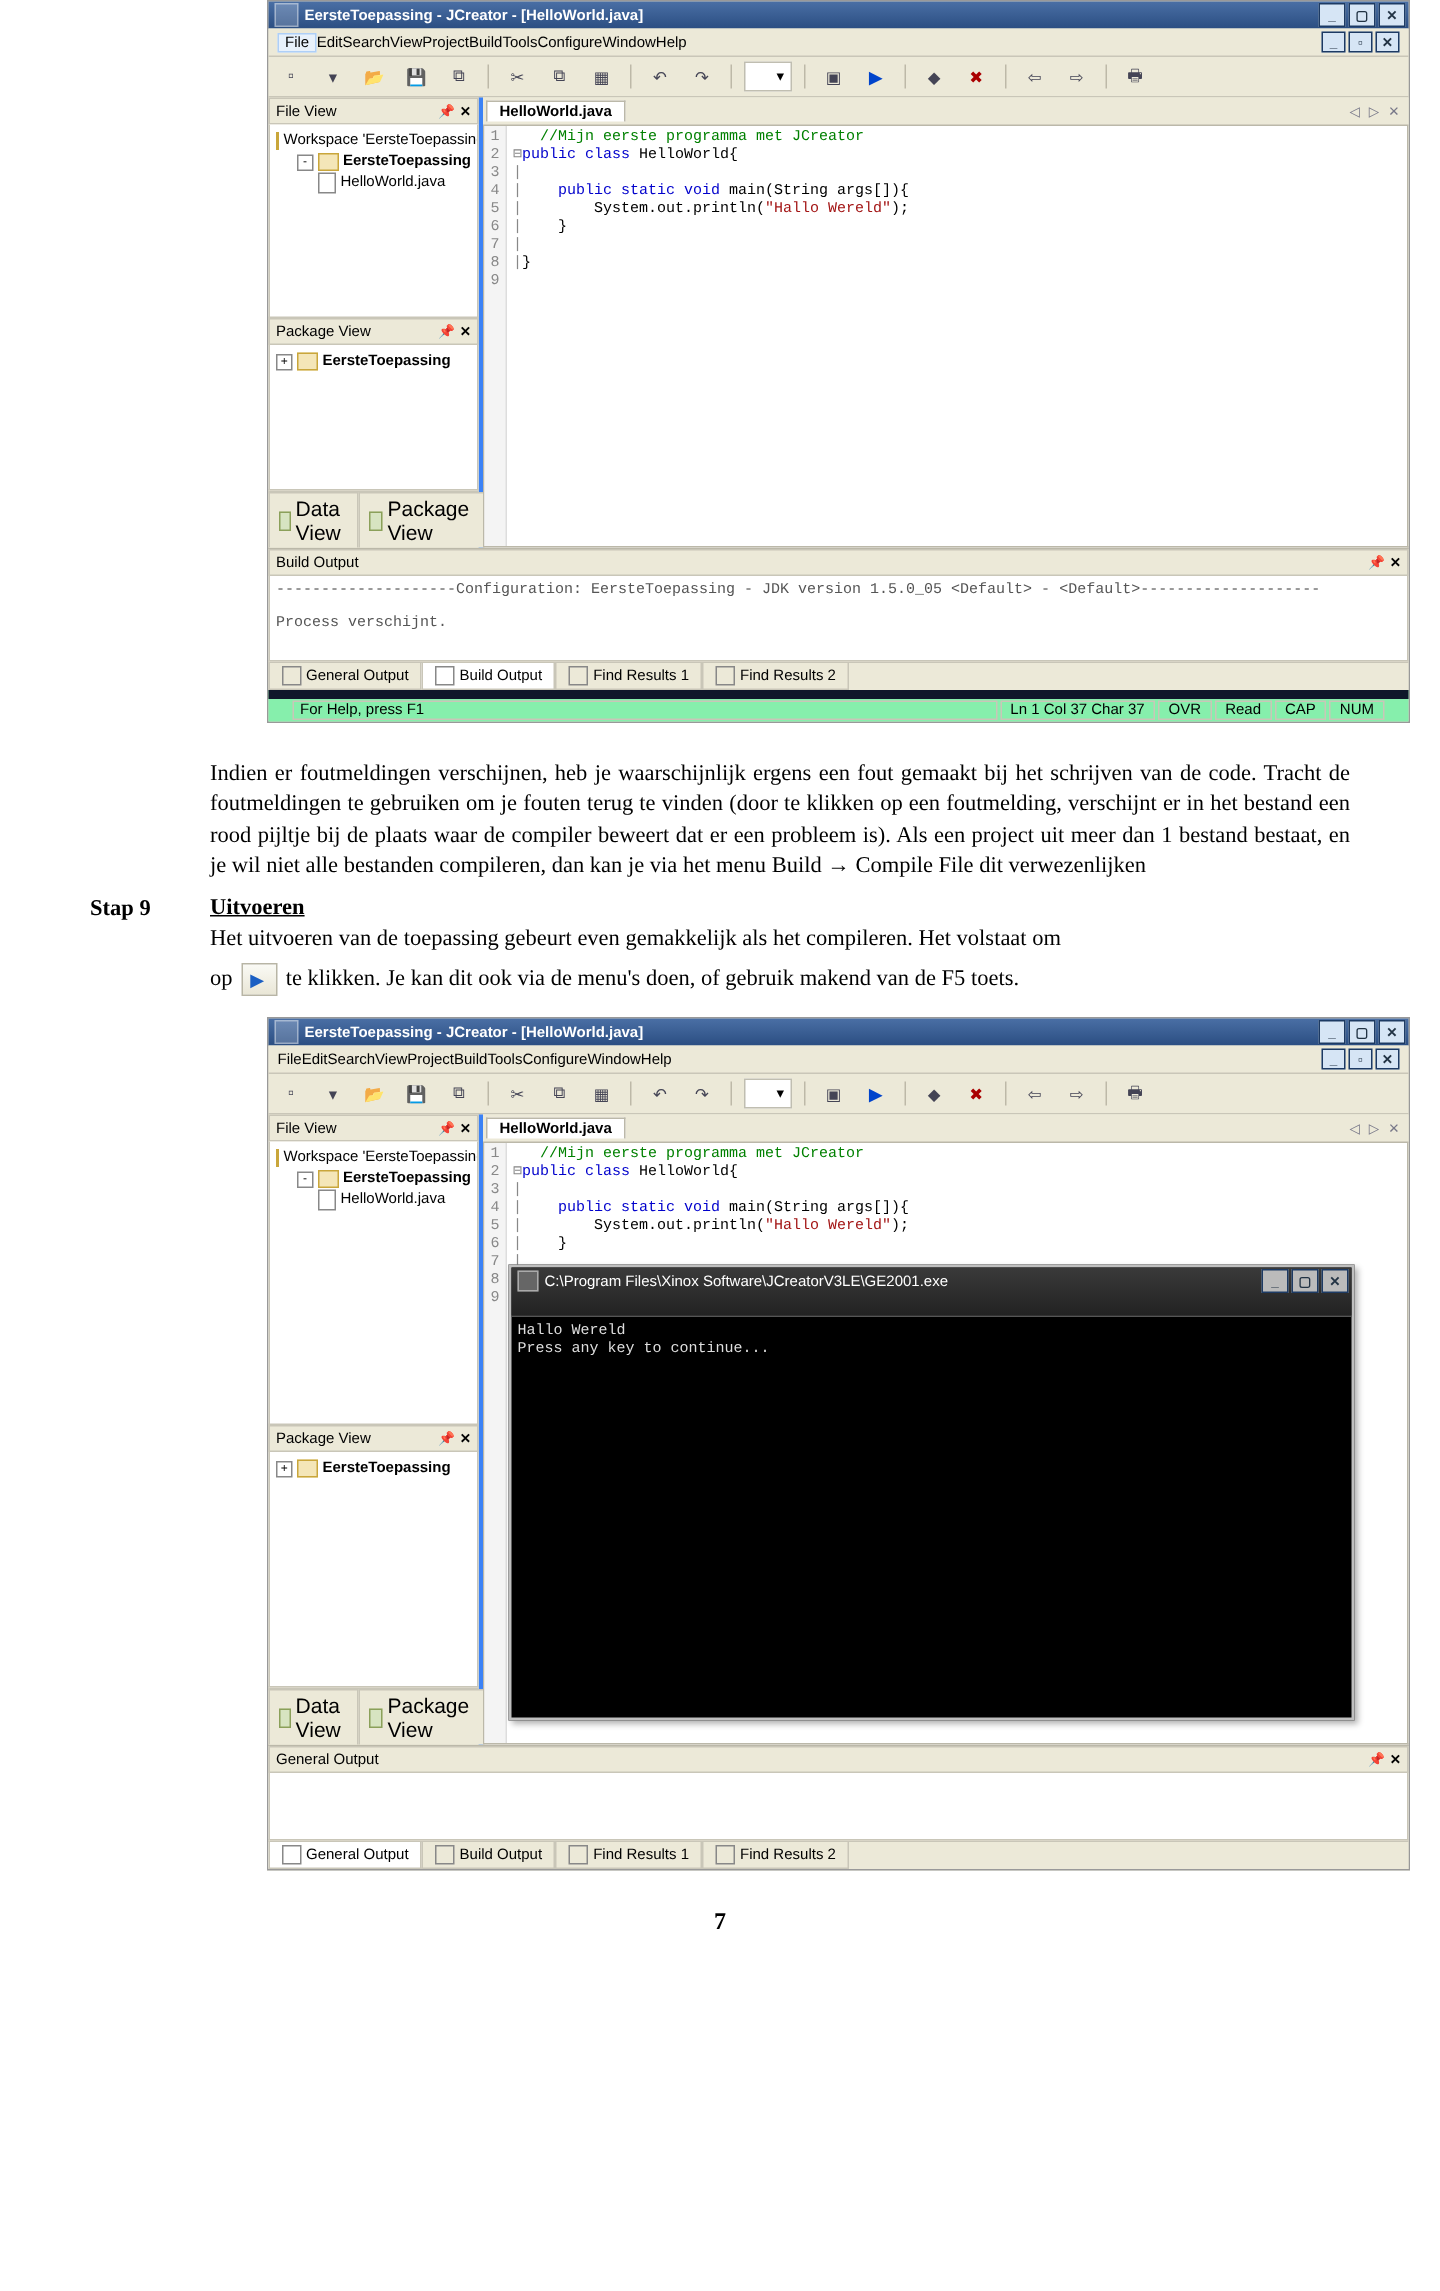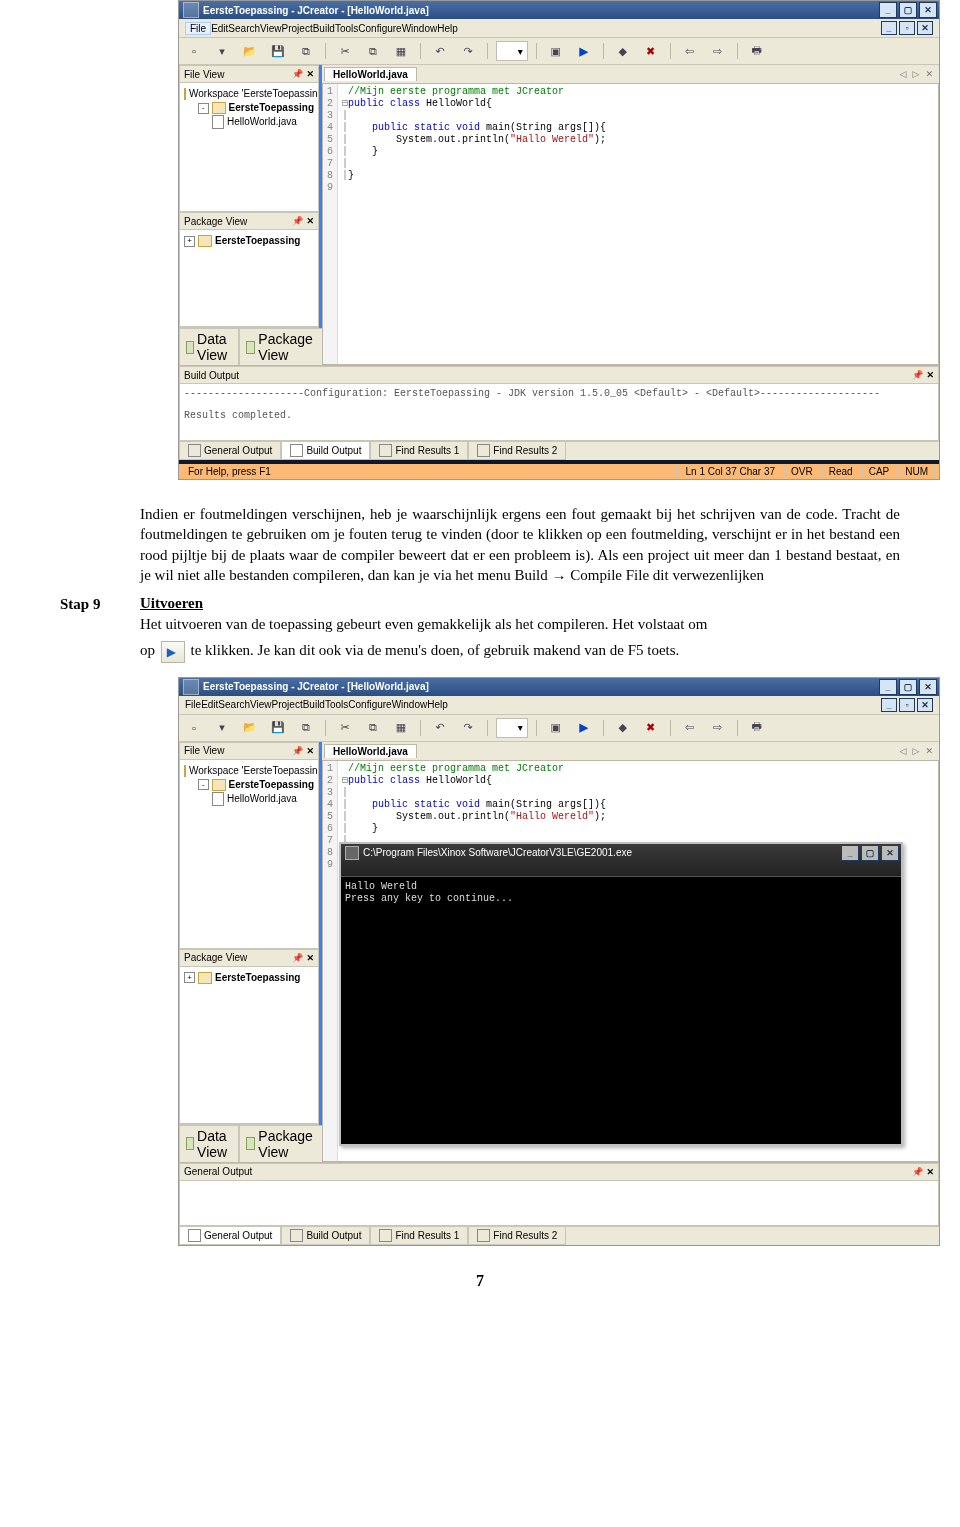--- a/index.html
+++ b/index.html
@@ -86,32 +86,32 @@
   .pane-tab{display:flex;align-items:center;gap:3px;padding:2px 6px;border:1px solid #c9c6b8;border-bottom:none;font-size:14px;background:#ece9d8;}
   .pane-tab .tico{width:11px;height:11px;background:#d7e4c1;border:1px solid #8ba05a;}
 
   .editor-wrap{flex:1;display:flex;flex-direction:column;background:#ece9d8;}
   .tabstrip{display:flex;align-items:center;background:#ece9d8;border-bottom:1px solid #bbb8a9;height:18px;padding-left:2px;}
   .tabstrip .tab{background:#fff;border:1px solid #bbb8a9;border-bottom:none;padding:1px 8px;font-weight:bold;font-size:10px;}
   .tabstrip .navicons{margin-left:auto;display:flex;gap:6px;padding-right:6px;color:#778;font-size:9px;}
   .editor{flex:1;display:flex;background:#fff;border:1px solid #bbb8a9;border-top:none;font-family:"Courier New",monospace;font-size:10px;line-height:12px;}
   .gutter{background:#f4f4f4;border-right:1px solid #ddd;padding:2px 4px;color:#888;text-align:right;}
   .code{padding:2px 4px;white-space:pre;}
-  .code .c{color:#008000;}
+  .code .c{color:#008000;margin-left:12px;}
   .code .k{color:#0000cc;}
   .code .s{color:#a31515;}
   .code .fold{color:#888;}
 
   .bottombar{border-top:1px solid #bbb8a9;}
   .build-body{background:#fff;border:1px solid #c9c6b8;border-top:none;height:48px;padding:4px;font-family:"Courier New",monospace;font-size:10px;white-space:pre;color:#555;}
   .bottom-tabs{display:flex;background:#ece9d8;border-top:1px solid #c9c6b8;}
   .btab{display:flex;align-items:center;gap:3px;padding:2px 8px;border:1px solid #c9c6b8;border-top:none;font-size:10px;}
   .btab.active{background:#fff;}
   .btab .bico{width:11px;height:11px;border:1px solid #888;}
-  .statusbar{display:flex;background:#fdba74;border-top:4px solid #0f172a;font-size:10px;padding:1px 4px;}
+  .statusbar{display:flex;background:#86efac;border-top:6px solid #0f172a;font-size:10px;padding:1px 16px;}
   .statusbar .scell{border:1px solid #c9c6b8;padding:0 6px;margin-left:2px;white-space:nowrap;}
   .statusbar .sflex{flex:1;border:1px solid #c9c6b8;padding:0 4px;}
 
   
   .bodytext{margin:12px 0 10px 0;text-align:justify;line-height:1.35;}
   .steprow{display:flex;align-items:flex-start;}
   .steplabel{width:80px;flex-shrink:0;font-weight:bold;font-size:15px;padding-top:1px;}
   .stepcontent{flex:1;}
   .stepcontent .stitle{font-weight:bold;text-decoration:underline;}
   .inline-icon{
@@ -284,21 +284,21 @@
   <div class="bottombar">
     <div class="pane-title">
       <span>Build Output</span>
       <span class="pticons">
             <span class="pin">📌</span>
             <span class="closex">✕</span>
           </span>
     </div>
     <div class="build-body"><span>--------------------Configuration: EersteToepassing - JDK version 1.5.0_05 &lt;Default&gt; - &lt;Default&gt;--------------------</span>
 
-<span>Results completed.</span></div>
+<span>Process verschijnt.</span></div>
     <div class="bottom-tabs">
       <div class="btab">
             <span class="bico"></span>
             <span>General Output</span>
           </div>
       <div class="btab active">
             <span class="bico"></span>
             <span>Build Output</span>
           </div>
       <div class="btab">

